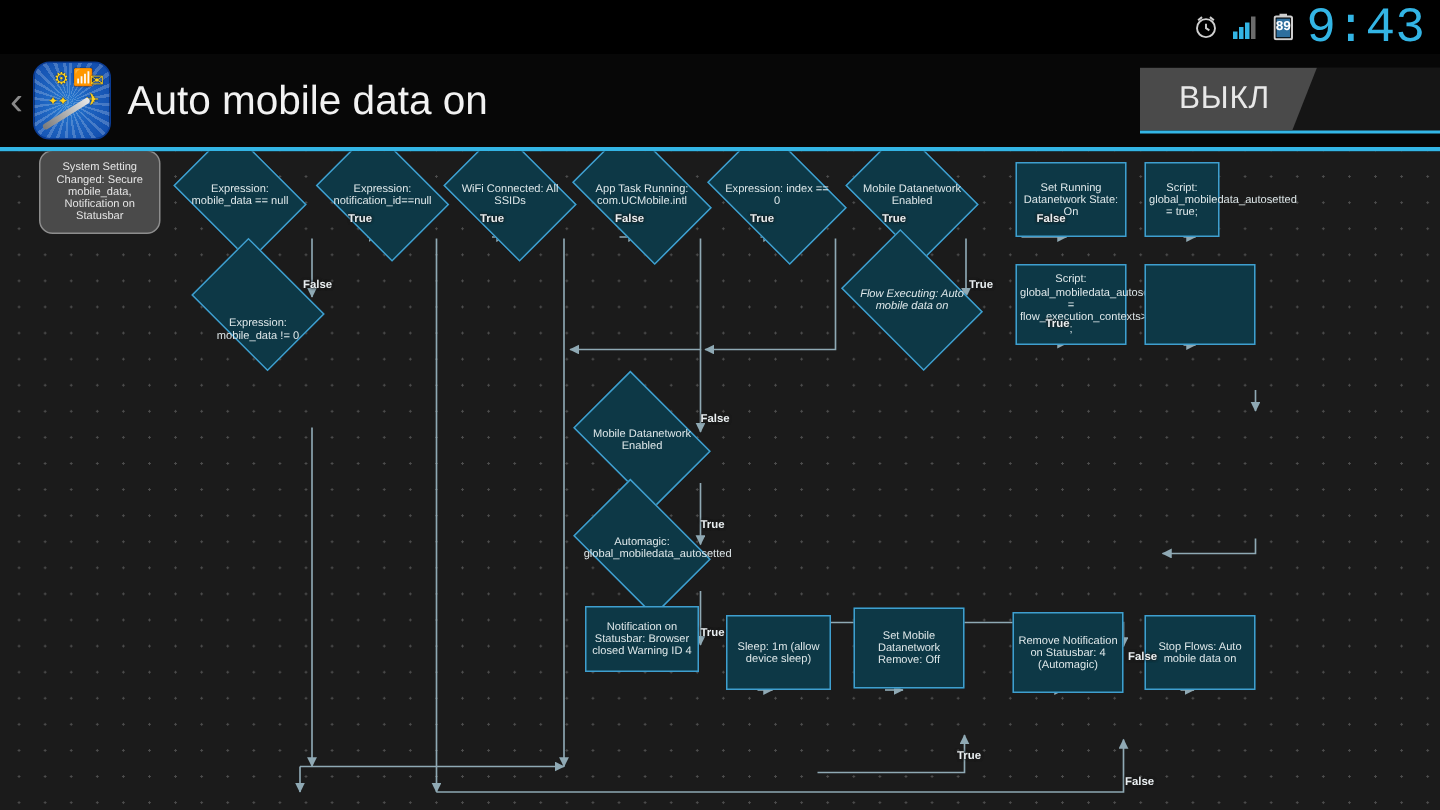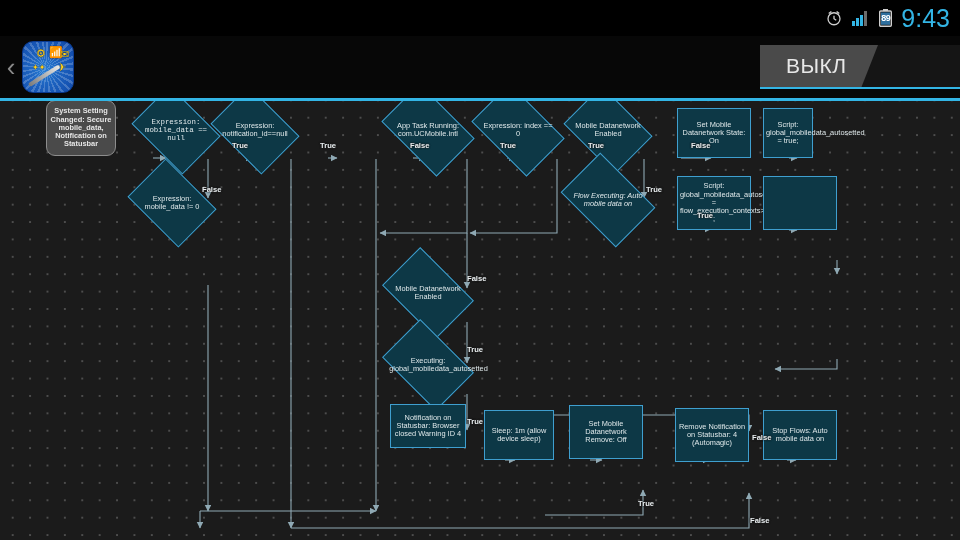--- a/index.html
+++ b/index.html
@@ -3,24 +3,24 @@
 <meta charset="utf-8">
 <style>
   * { margin:0; padding:0; box-sizing:border-box; }
   html,body { width:960px; height:540px; overflow:hidden; background:#000; }
   body { font-family:"Liberation Sans", sans-serif; }
 
   
   #statusbar{
     position:absolute; left:0; top:0; width:960px; height:36px;
     background:#000; display:flex; align-items:center; justify-content:flex-end;
-    padding-right:10px; gap:9px;
+    padding-right:10px; gap:9px;font-family:Liberation Mono, monospace;
   }
   #statusbar .sb-icon{ display:flex; align-items:center; }
-  #clock-time{ color:#33b5e5; font-size:25px; letter-spacing:0px; font-weight:400; line-height:1; }
+  #clock-time{ color:#33b5e5; font-size:33px; letter-spacing:0px; font-weight:400; line-height:1; }
   .battery-num{
     position:absolute; left:0; top:0; width:100%; height:100%;
     display:flex; align-items:center; justify-content:center;
     color:#ffffff; font-size:9px; font-weight:bold; letter-spacing:-0.5px;
   }
 
   
   #titlebar{
     position:absolute; left:0; top:36px; width:960px; height:62px;
     background:#070707; display:flex; align-items:center;
@@ -128,20 +128,21 @@
   <span id="back-chevron">‹</span>
   <div id="app-icon">
     <div class="rays"></div>
     <span class="gl" style="left:13px;top:6px;">⚙</span>
     <span class="gl" style="left:26px;top:5px;">📶</span>
     <span class="gl" style="left:37px;top:7px;">✉</span>
     <span class="gl" style="left:34px;top:20px;">✈</span>
     <span class="gl" style="left:9px;top:22px;font-size:8px;">✦✦</span>
     <div class="wand"></div>
   </div>
+  <span id="app-title">Auto mobile data on</span>
   <div id="toggle-switch">
     <div class="knob"></div>
     <span id="toggle-label">ВЫКЛ</span>
   </div>
 </div>
 <div id="accent-rule"></div>
 
 <div id="canvas">
   <svg id="edge-layer" viewBox="0 0 960 439">
     <defs>
@@ -190,70 +191,74 @@
       <path d="M837 258 L837 268 L775 268" marker-end=""></path>
 
       <path d="M545 414 L643 414 L643 389"></path>
 
       <path d="M291 427 L749 427 L749 392"></path>
       <path d="M200 410 L200 427" marker-end=""></path>
       <path d="M200 410 L376 410" marker-end=""></path>
       <path d="M208 184 L208 410" marker-end=""></path>
     </g>
   </svg>
-<div class="node trigger" style="left: 46px; top: -1px; width: 70px; height: 56px; font-weight: bold;">
+<div class="node trigger" style="left: 26px; top: -1px; width: 81px; height: 56px;">
       <span class="txt">System Setting Changed: Secure mobile_data, Notification on Statusbar</span>
     </div>
-    <div class="node diamond" style="left: 140px; top: 2px; width: 72px; height: 54px; font-family: Liberation Mono, monospace;">
+    <div class="node diamond" style="left: 124px; top: 2px; width: 72px; height: 54px;">
       <div class="dshape"></div>
       <span class="dtext">Expression: mobile_data == null</span>
     </div>
-    <div class="node diamond" style="left: 136px; top: 75px; width: 72px; height: 54px;">
+    <div class="node diamond" style="left: 136px; top: 75px; width: 72px; height: 54px; align-items: flex-end;">
       <div class="dshape"></div>
       <span class="dtext">Expression: mobile_data != 0</span>
     </div>
     <div class="node diamond" style="left: 219px; top: 2px; width: 72px; height: 54px;">
       <div class="dshape"></div>
       <span class="dtext">Expression: notification_id==null</span>
     </div>
+    <div class="node diamond" style="left: 304px; top: 2px; width: 72px; height: 54px;">
+      <div class="dshape"></div>
+      <span class="dtext">WiFi Connected: All SSIDs</span>
+    </div>
     <div class="node diamond" style="left: 389px; top: 2px; width: 78px; height: 54px;">
       <div class="dshape"></div>
       <span class="dtext">App Task Running: com.UCMobile.intl</span>
     </div>
     <div class="node diamond" style="left: 479px; top: 2px; width: 78px; height: 54px;">
       <div class="dshape"></div>
       <span class="dtext">Expression: index == 0</span>
     </div>
     <div class="node diamond" style="left: 572px; top: 2px; width: 72px; height: 54px;">
       <div class="dshape"></div>
       <span class="dtext">Mobile Datanetwork Enabled</span>
     </div>
     <div class="node diamond" style="left: 569px; top: 71px; width: 78px; height: 56px; font-style: italic;">
       <div class="dshape"></div>
       <span class="dtext">Flow Executing: Auto mobile data on</span>
     </div>
     <div class="node rect" style="left: 677px; top: 7px; width: 74px; height: 50px;">
-      <span class="txt">Set Mobile Datanetwork State: On</span>
+      <span class="txt">Set Running Datanetwork State: On</span>
     </div>
     <div class="node rect" style="left: 763px; top: 7px; width: 50px; height: 50px;">
       <span class="txt">Script: global_mobiledata_autosetted = true;</span>
     </div>
     <div class="node rect" style="left: 677px; top: 75px; width: 74px; height: 54px;">
       <span class="txt">Script: global_mobiledata_autosetted = flow_execution_contexts&gt;1 ;</span>
     </div>
     <div class="node rect" style="left: 763px; top: 75px; width: 74px; height: 54px;">
       <span class="txt"></span>
     </div>
     <div class="node diamond" style="left: 390px; top: 165px; width: 76px; height: 54px;">
       <div class="dshape"></div>
       <span class="dtext">Mobile Datanetwork Enabled</span>
     </div>
     <div class="node diamond" style="left: 390px; top: 237px; width: 76px; height: 54px;">
       <div class="dshape"></div>
-      <span class="dtext">Executing: global_mobiledata_autosetted</span>
+      <span class="dtext">Automagic: global_mobiledata_autosetted</span>
     </div>
     <div class="node rect" style="left: 390px; top: 303px; width: 76px; height: 44px;">
       <span class="txt">Notification on Statusbar: Browser closed Warning ID 4</span>
     </div>
     <div class="node rect" style="left: 484px; top: 309px; width: 70px; height: 50px;">
       <span class="txt">Sleep: 1m (allow device sleep)</span>
     </div>
     <div class="node rect" style="left: 569px; top: 304px; width: 74px; height: 54px;">
       <span class="txt">Set Mobile Datanetwork Remove: Off</span>
     </div>

